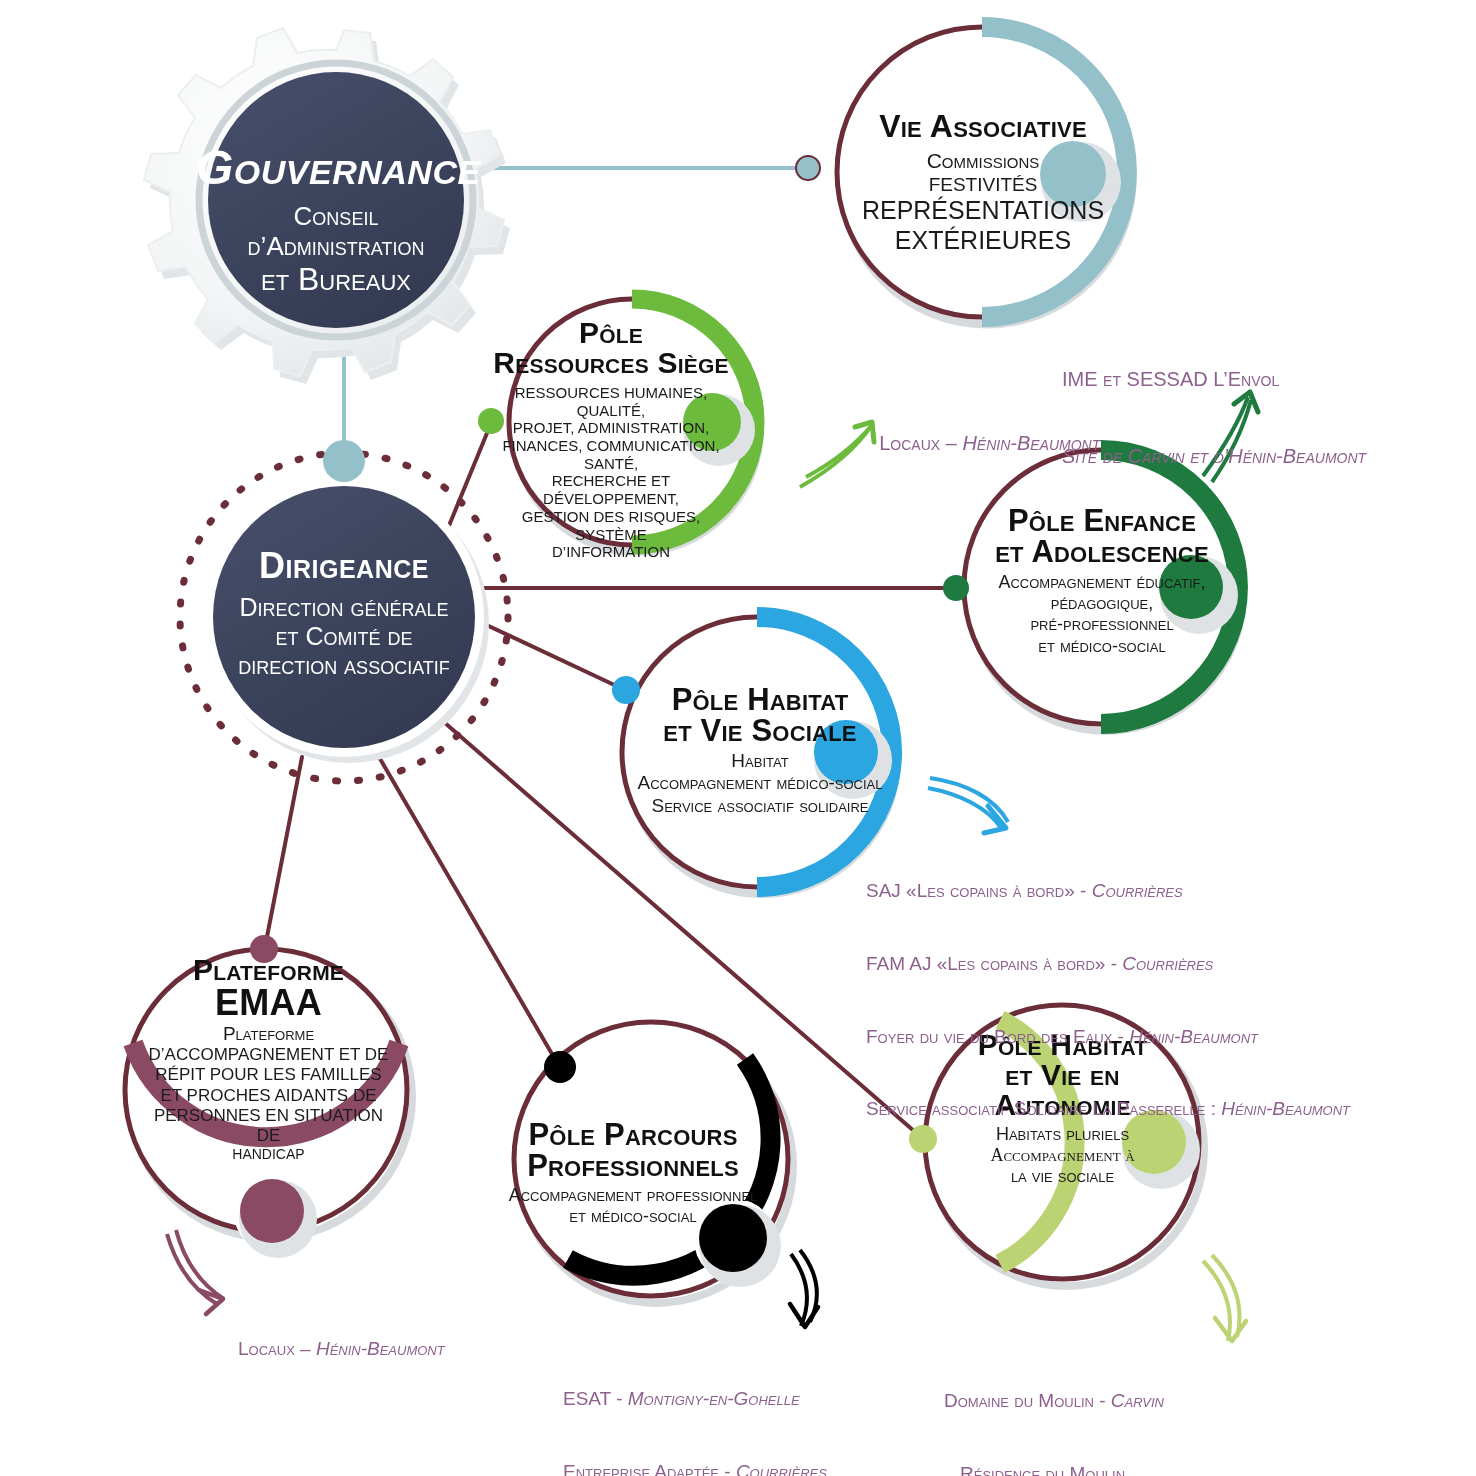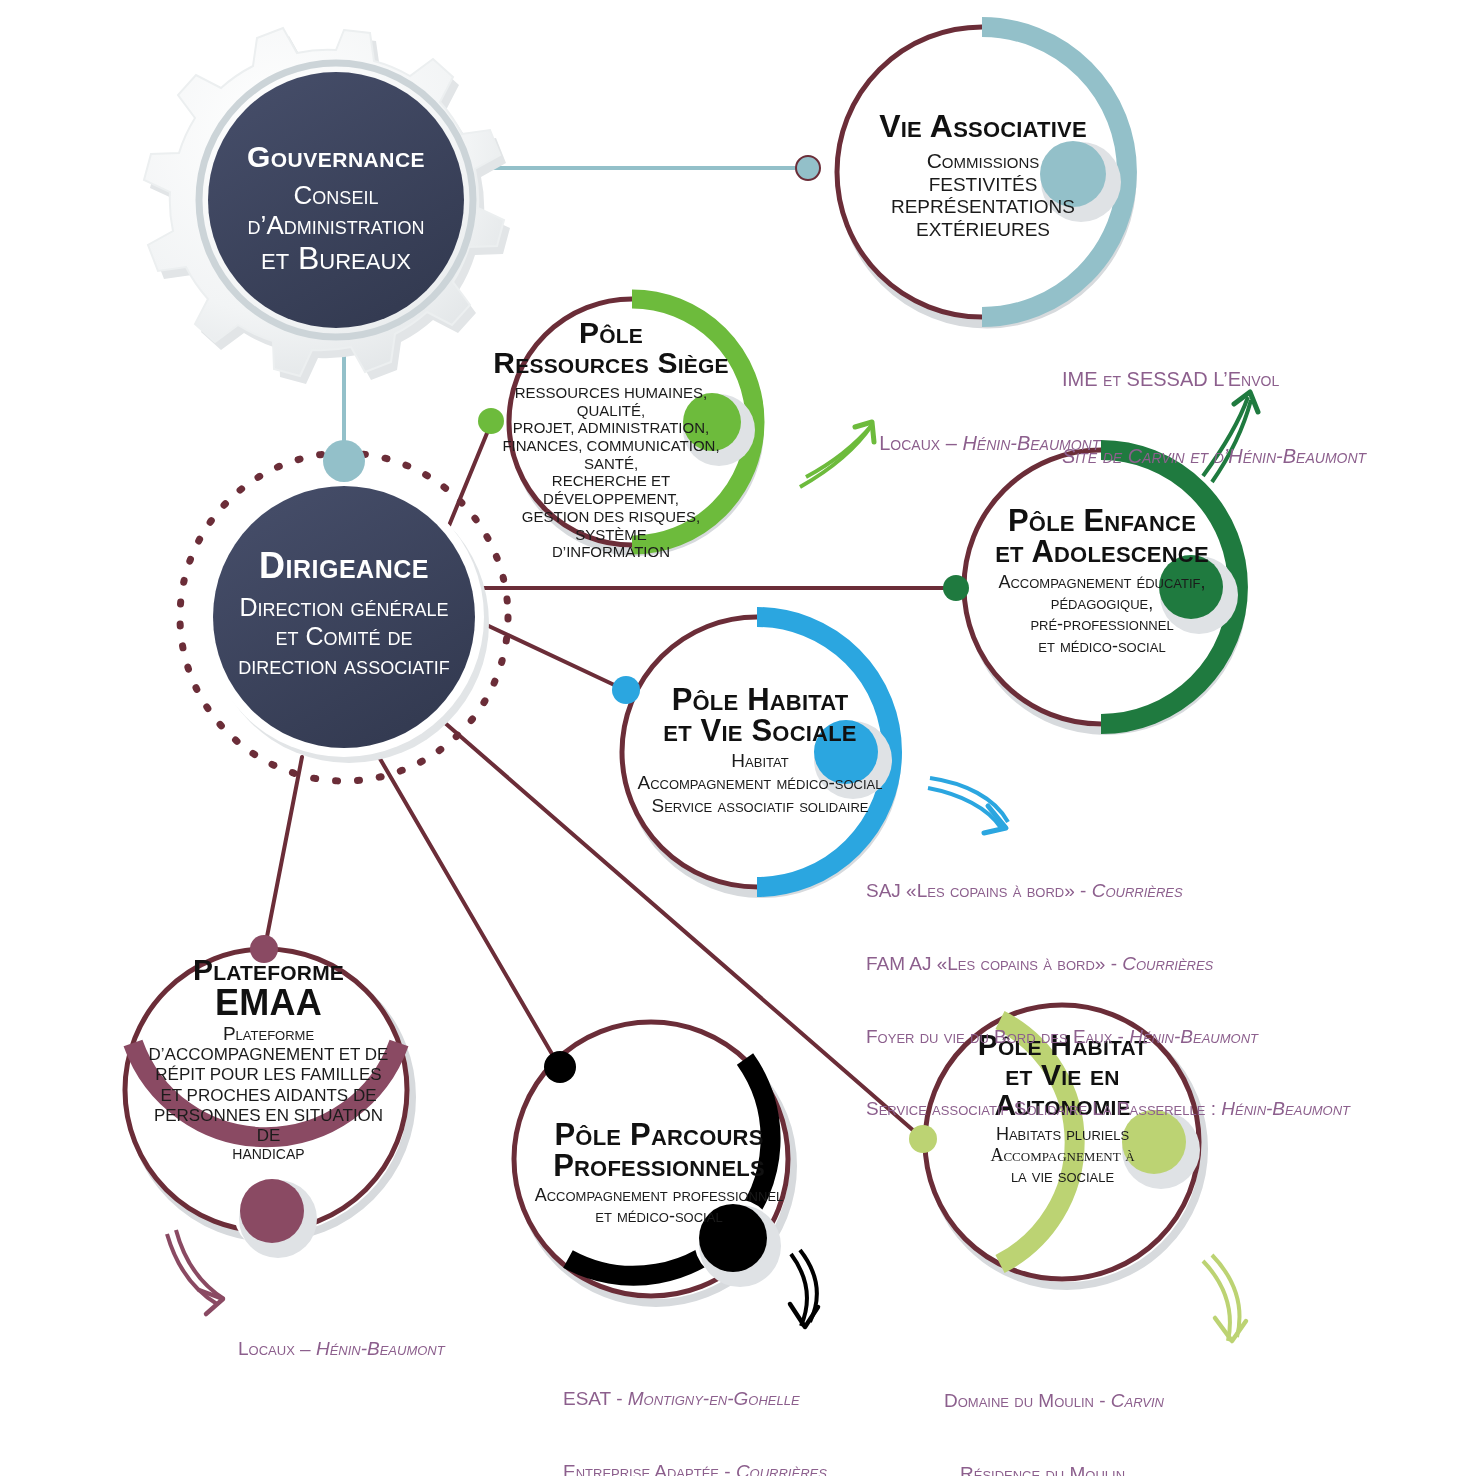--- a/index.html
+++ b/index.html
@@ -182,38 +182,38 @@
 
       <g stroke="#bcd373" stroke-width="4">
         <path d="M 1212 1255 C 1236 1280 1244 1308 1237 1337"></path>
         <path d="M 1203 1261 C 1226 1285 1234 1312 1228 1341"></path>
         <path d="M 1215 1318 L 1232 1341 L 1246 1321" stroke-width="4.5" stroke-linecap="round" stroke-linejoin="round"></path>
       </g>
     </g>
   </svg>
 
   <div class="txtbox" style="left:196px; top:140px; width:280px;">
-    <div class="gov-title" style="font-size:30px; letter-spacing:.5px; font-variant:small-caps;">Gouvernance</div>
+    <div class="gov-title" style="font-size:48px; letter-spacing:.5px; font-variant:small-caps;font-style:italic;">Gouvernance</div>
     <div class="gov-sub" style="font-size:26px; margin-top:6px; font-variant:small-caps;">Conseil</div>
     <div class="gov-sub" style="font-size:26px; font-variant:small-caps;">d’Administration</div>
     <div class="gov-sub" style="font-size:32px; font-variant:small-caps;">et Bureaux</div>
   </div>
 
   <div class="txtbox" style="left:204px; top:545px; width:280px;">
     <div class="gov-title" style="font-size:36px; letter-spacing:.5px; font-variant:small-caps;">Dirigeance</div>
     <div class="gov-sub" style="font-size:25px; margin-top:6px; font-variant:small-caps;">Direction générale</div>
     <div class="gov-sub" style="font-size:25px; font-variant:small-caps;">et Comité de</div>
     <div class="gov-sub" style="font-size:25px; font-variant:small-caps;">direction associatif</div>
   </div>
 
   <div class="txtbox" style="left:823px; top:110px; width:320px;">
     <div class="node-title sc" style="font-size:32px;">Vie Associative</div>
     <div class="node-sub sc" style="font-size:21px; margin-top:7px;">Commissions</div>
     <div class="node-sub" style="font-size:19px; text-transform:uppercase;">festivités</div>
-    <div class="node-sub" style="font-size:19px; text-transform:uppercase;">représentations extérieures</div>
+    <div class="node-sub" style="font-size:25px; text-transform:uppercase;">représentations extérieures</div>
   </div>
 
   <div class="txtbox" style="left:491px; top:318px; width:240px;">
     <div class="node-title sc" style="font-size:30px;">Pôle</div>
     <div class="node-title sc" style="font-size:30px;">Ressources Siège</div>
     <div class="node-sub" style="font-size:15px; margin-top:6px; text-transform:uppercase;">ressources humaines, qualité,</div>
     <div class="node-sub" style="font-size:15px; text-transform:uppercase;">projet, administration,</div>
     <div class="node-sub" style="font-size:15px; text-transform:uppercase;">finances, communication, santé,</div>
     <div class="node-sub" style="font-size:15px; text-transform:uppercase;">recherche et développement,</div>
     <div class="node-sub" style="font-size:15px; text-transform:uppercase;">gestion des risques, système</div>
@@ -241,21 +241,21 @@
     <div class="node-title sc" style="font-size:30px;">Plateforme</div>
     <div class="node-title" style="font-size:36px;">EMAA</div>
     <div class="node-sub sc" style="font-size:19px; margin-top:2px;">Plateforme</div>
     <div class="node-sub" style="font-size:17px; text-transform:uppercase;">d’accompagnement et de</div>
     <div class="node-sub" style="font-size:17px; text-transform:uppercase;">répit pour les familles</div>
     <div class="node-sub" style="font-size:17px; text-transform:uppercase;">et proches aidants de</div>
     <div class="node-sub" style="font-size:17px; text-transform:uppercase;">personnes en situation de</div>
     <div class="node-sub" style="font-size:14px; text-transform:uppercase;">handicap</div>
   </div>
 
-  <div class="txtbox" style="left:528px; top:1119px; width:262px;">
+  <div class="txtbox" style="left:502px; top:1119px; width:262px;">
     <div class="node-title sc" style="font-size:31px;">Pôle Parcours</div>
     <div class="node-title sc" style="font-size:31px;">Professionnels</div>
     <div class="node-sub sc" style="font-size:18px; margin-top:4px;">Accompagnement professionnel</div>
     <div class="node-sub sc" style="font-size:18px;">et médico-social</div>
   </div>
 
   <div class="txtbox" style="left:945px; top:1030px; width:235px;">
     <div class="node-title sc" style="font-size:30px;">Pôle Habitat</div>
     <div class="node-title sc" style="font-size:30px;">et Vie en</div>
     <div class="node-title sc" style="font-size:30px;">Autonomie</div>

